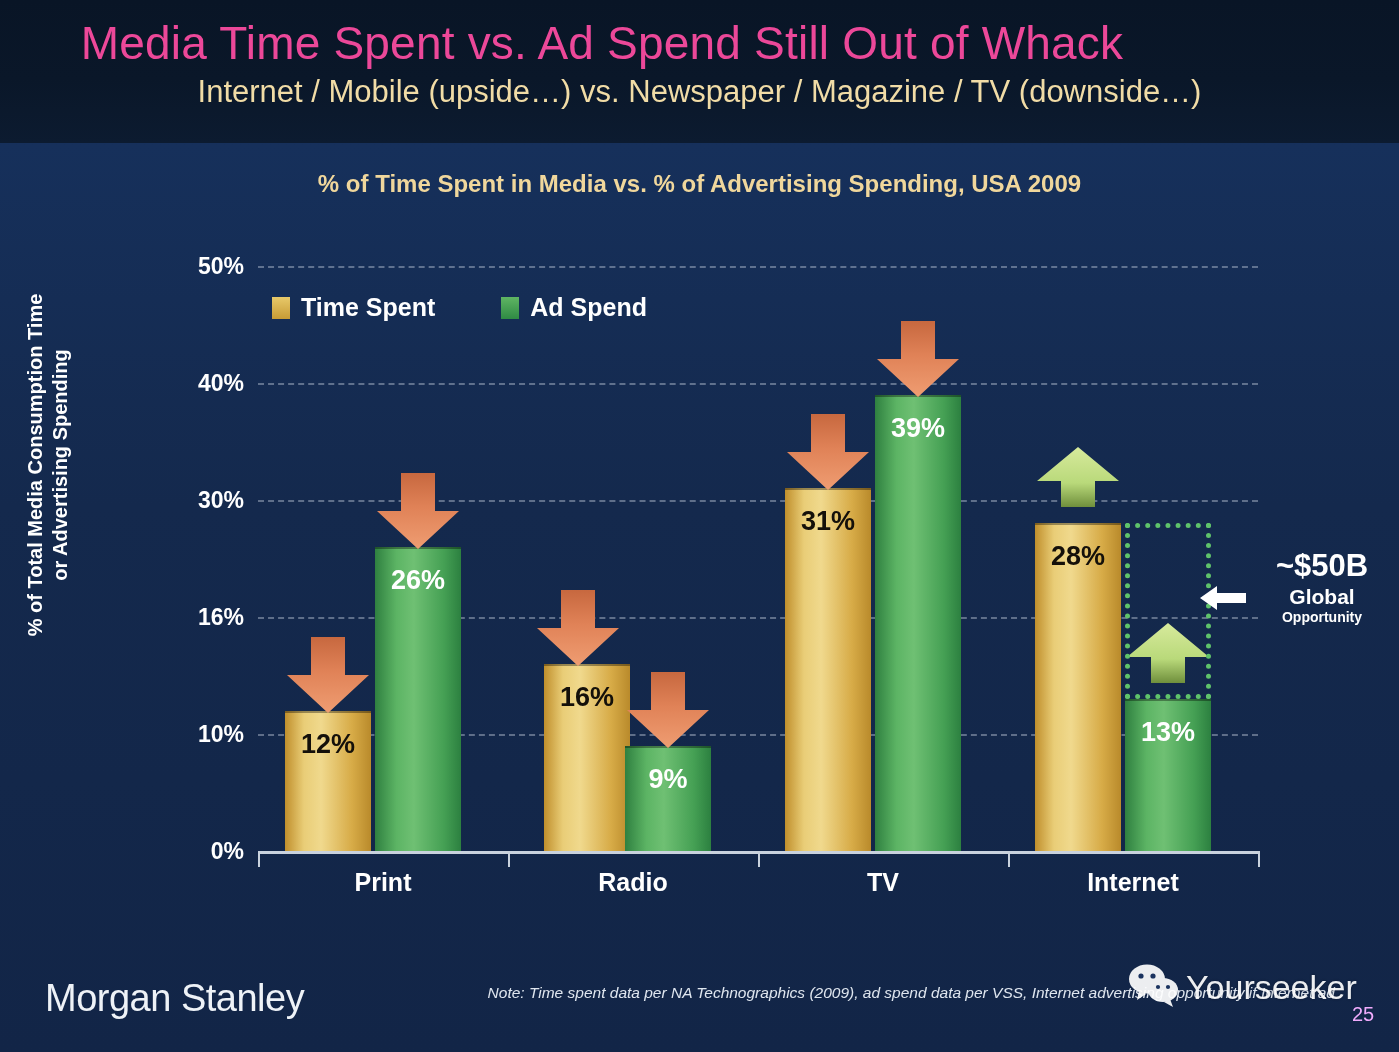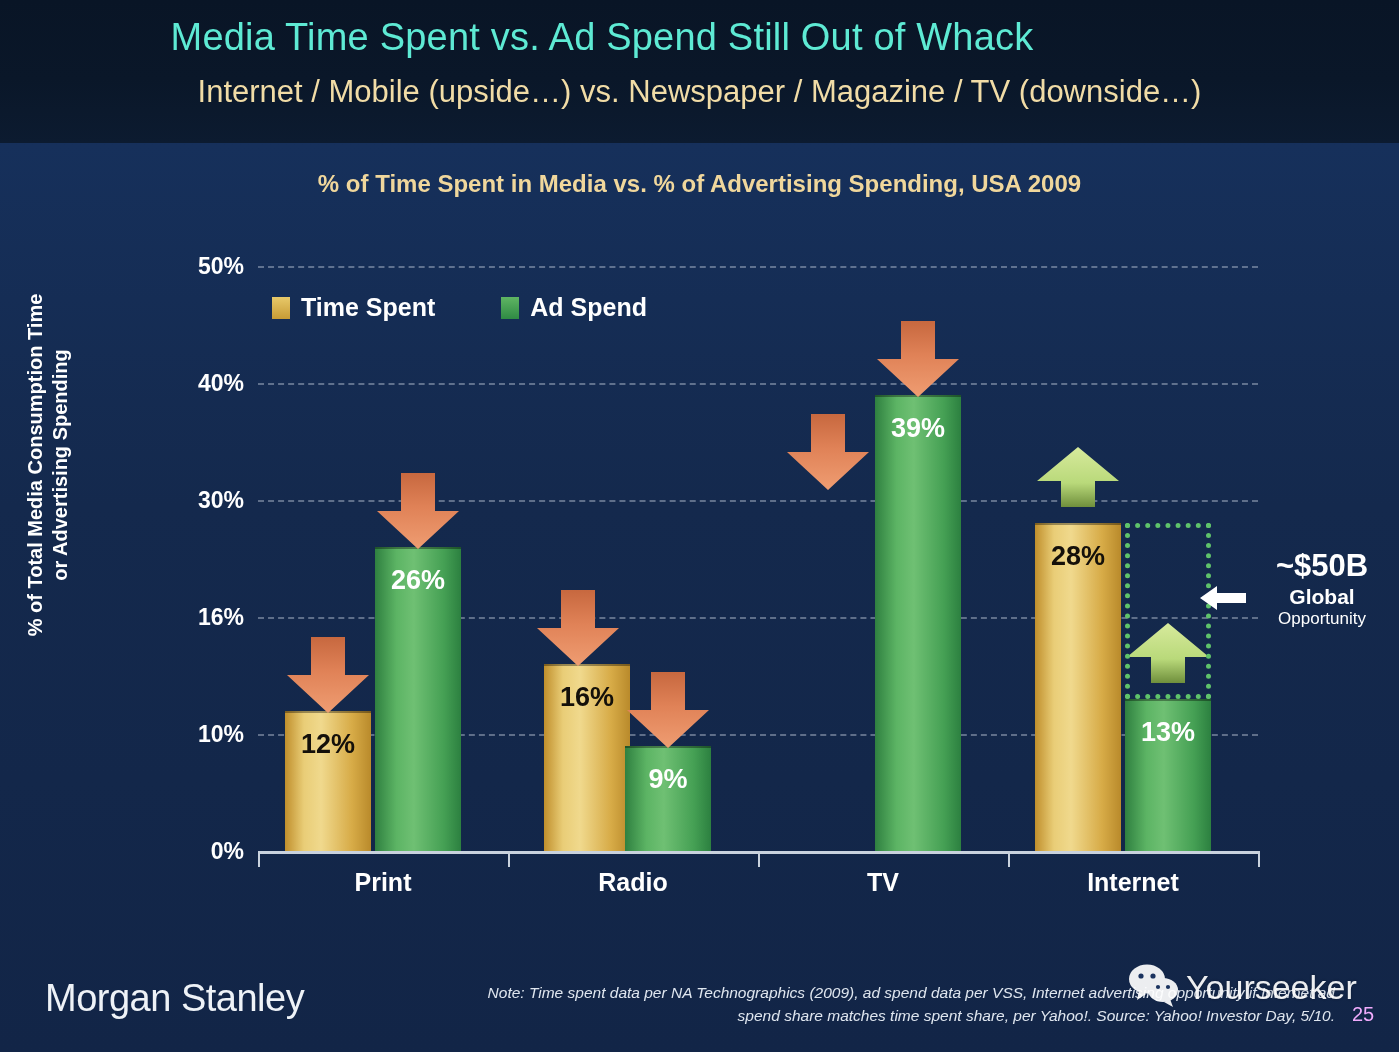--- a/index.html
+++ b/index.html
@@ -10,21 +10,21 @@
     position:relative;
   }
 
   
   #header-band{
     position:absolute; left:0; top:0; width:1399px; height:143px;
     background:linear-gradient(180deg,#091526 0%, #0a1729 55%, #0c1b30 100%);
   }
   #slide-title{
     position:absolute; left:0; top:16px; width:1204px; text-align:center;
-    font-size:38px; font-weight:400; color:#5eead4; letter-spacing:.2px;
+    font-size:46px; font-weight:400; color:#ec4899; letter-spacing:.2px;
     white-space:nowrap;
   }
   #slide-subtitle{
     position:absolute; left:0; top:74px; width:1399px; text-align:center;
     font-size:31px; font-weight:400; color:#f1dca6; white-space:nowrap;
   }
 
   
   #body-panel{
     position:absolute; left:0; top:143px; width:1399px; height:909px;
@@ -108,21 +108,21 @@
     background:transparent;
   }
 
   
   #callout{
     position:absolute; left:1245px; top:548px; width:154px; text-align:center;
     color:#ffffff; line-height:1.18;
   }
   #callout-amount{ font-size:31px; font-weight:bold; display:block; white-space:nowrap; }
   #callout-line1{ font-size:21px; font-weight:bold; display:block; }
-  #callout-line2{ font-size:17px; font-weight:normal; display:block; }
+  #callout-line2{ font-size:14px; font-weight:bold; display:block; }
   #callout-arrow{ position:absolute; left:1200px; top:583px; }
 
   
   .xlabel{
     position:absolute; top:868px; text-align:center;
     font-size:25px; font-weight:bold; color:#ffffff; white-space:nowrap;
   }
 
   
   #ms-logo{
@@ -177,20 +177,23 @@
     <div class="gridline" style="top: 117px;"></div>
     <div class="gridline" style="top: 234px;"></div>
     <div class="gridline" style="top: 351px;"></div>
     <div class="gridline" style="top: 468px;"></div>
     <div class="bar bar-gold" style="left: 27px; width: 86px; height: 140.4px;">
       <div class="bar-label lab-dark" style="top: 16px;">12%</div>
     </div>
     <div class="bar bar-gold" style="left: 286px; width: 86px; height: 187.2px;">
       <div class="bar-label lab-dark" style="top: 16px;">16%</div>
     </div>
+    <div class="bar bar-gold" style="left: 527px; width: 86px; height: 362.7px;">
+      <div class="bar-label lab-dark" style="top: 16px;">31%</div>
+    </div>
     <div class="bar bar-gold" style="left: 777px; width: 86px; height: 327.6px;">
       <div class="bar-label lab-dark" style="top: 16px;">28%</div>
     </div>
     <div class="bar bar-green" style="left: 117px; width: 86px; height: 304.2px;">
       <div class="bar-label lab-light" style="top: 16px;">26%</div>
     </div>
     <div class="bar bar-green" style="left: 367px; width: 86px; height: 105.3px;">
       <div class="bar-label lab-light" style="top: 16px;">9%</div>
     </div>
     <div class="bar bar-green" style="left: 617px; width: 86px; height: 456.3px;">
@@ -318,21 +321,20 @@
 </div>
 <div id="callout">
   <span id="callout-amount">~$50B</span>
   <span id="callout-line1">Global</span>
   <span id="callout-line2">Opportunity</span>
 </div>
 
 <div id="ms-logo">Morgan Stanley</div>
 <div id="footnote">
     <div>Note: Time spent data per NA Technographics (2009), ad spend data per VSS, Internet advertising opportunity if Internet ad</div>
-    <div>spend share matches time spent share, per Yahoo!. Source: Yahoo! Investor Day, 5/10.</div>
   </div>
 <div id="page-number">25</div>
 <div id="watermark">
   <span>
     <svg width="54" height="44" viewBox="0 0 54 44">
       <ellipse cx="19" cy="16" rx="18" ry="14.5" fill="#ffffff"></ellipse>
       <polygon points="11,27 9,37 18,31" fill="#ffffff"></polygon>
       <circle cx="13" cy="13" r="2.6" fill="#1b3461"></circle>
       <circle cx="25" cy="13" r="2.6" fill="#1b3461"></circle>
       <ellipse cx="35" cy="27" rx="15" ry="12" fill="#ffffff"></ellipse>

